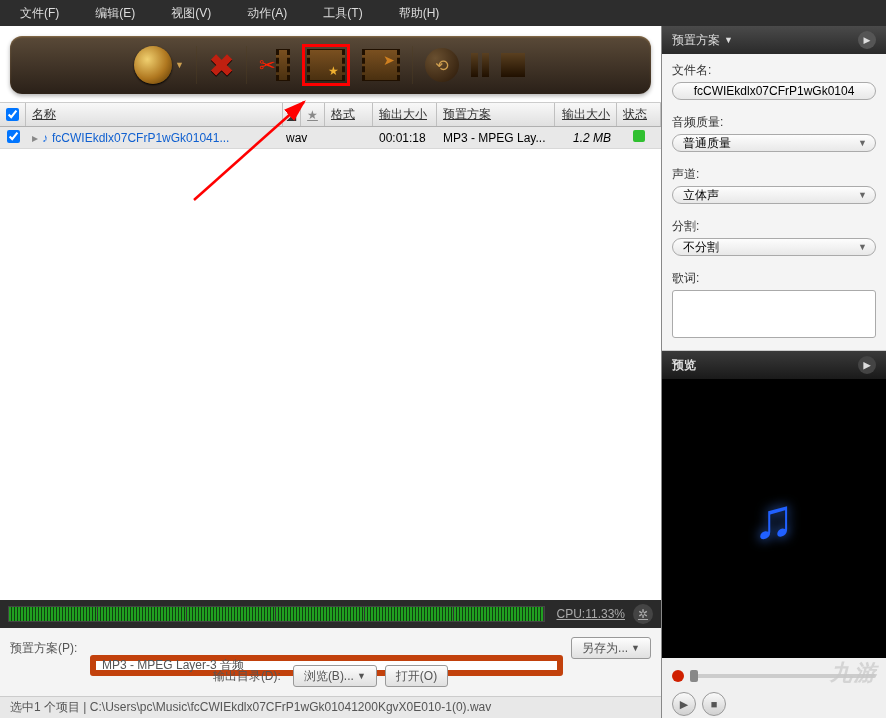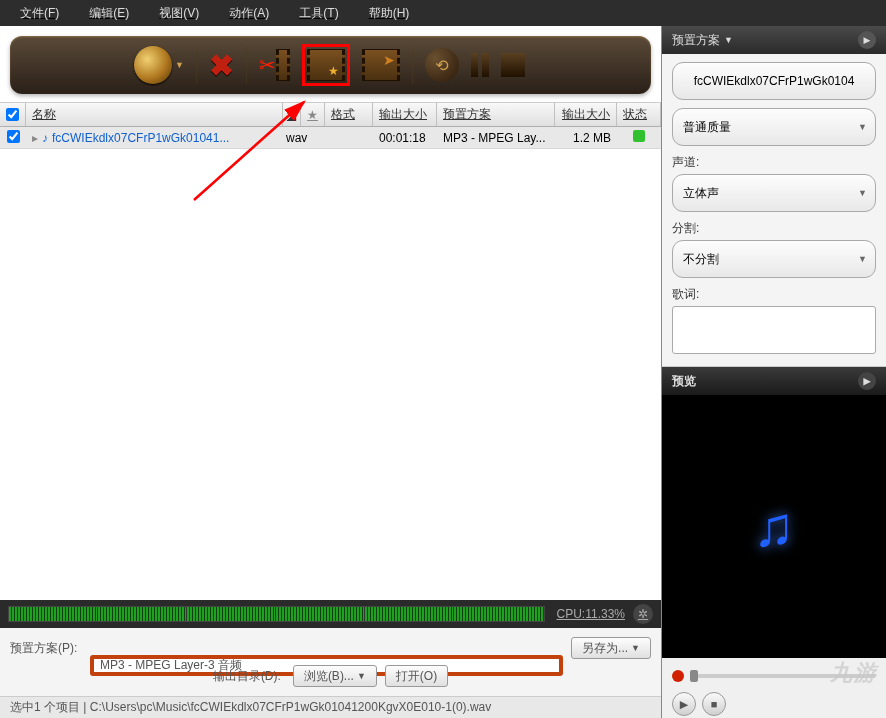--- a/index.html
+++ b/index.html
@@ -7,21 +7,21 @@
 .window { width: 886px; height: 718px; background: #3a3a3a; display: flex; flex-direction: column; }
 
 
 .titlebar { height: 26px; background: linear-gradient(#3d3d3d, #2d2d2d); display: flex; align-items: center; padding: 0 8px; color: #eee; font-size: 12px; }
 .titlebar .app-icon { width: 16px; height: 16px; background: radial-gradient(circle, #c03020, #601000); border-radius: 50%; margin-right: 6px; }
 .titlebar .title { flex: 1; font-weight: bold; }
 .titlebar .win-btns { display: flex; gap: 4px; }
 .titlebar .win-btn { width: 18px; height: 18px; border-radius: 50%; background: #4a4a4a; color: #ccc; display: flex; align-items: center; justify-content: center; font-size: 10px; cursor: pointer; border: 1px solid #222; }
 
 
-.menubar { height: 26px; background: #2d2d2d; display: flex; align-items: center; padding: 0 6px; gap: 2px; text-decoration: underline; }
+.menubar { height: 26px; background: #2d2d2d; display: flex; align-items: center; padding: 0 6px; gap: 8px; }
 .menubar .menu-item { color: #ddd; font-size: 12px; padding: 4px 14px; cursor: pointer; }
 
 
 .main { flex: 1; display: flex; background: #ddd; }
 .left-pane { flex: 1; display: flex; flex-direction: column; border-right: 1px solid #888; }
 .right-pane { width: 224px; display: flex; flex-direction: column; background: #f0f0f0; }
 
 
 .toolbar-wrap { padding: 10px 10px 8px; background: #fff; border-bottom: 1px solid #ccc; }
 .toolbar { height: 58px; background: linear-gradient(#5a4a38, #2a2018); border-radius: 12px; box-shadow: inset 0 1px 2px rgba(255,200,120,.3), 0 2px 4px rgba(0,0,0,.3); display: flex; align-items: center; padding: 0 14px; gap: 12px; position: relative; }
@@ -59,46 +59,46 @@
 .tr { height: 22px; display: flex; align-items: center; font-size: 12px; background: #e8e8e8; border-bottom: 1px solid #d8d8d8; }
 .td { padding: 0 6px; overflow: hidden; white-space: nowrap; text-overflow: ellipsis; }
 .td-check { width: 26px; text-align: center; }
 .td-name { flex: 1; display: flex; align-items: center; gap: 4px; color: #1060d0; }
 .td-name .music-icon { color: #2070e0; font-size: 12px; }
 .td-sort { width: 18px; }
 .td-star { width: 24px; }
 .td-fmt { width: 48px; }
 .td-dur { width: 64px; margin-left: 45px; }
 .td-preset { width: 118px; }
-.td-size { width: 62px; text-align: right; }
+.td-size { width: 62px; text-align: right; font-style: italic; }
 .td-status { width: 44px; text-align: center; }
 .status-dot { display: inline-block; width: 12px; height: 12px; background: #30c030; border-radius: 2px; }
 
 
 .cpu-bar { height: 28px; background: #2a2a2a; display: flex; align-items: center; padding: 0 8px; color: #aaa; font-size: 12px; text-decoration: underline; }
 .cpu-meter { flex: 1; height: 16px; background: #000; border: 1px solid #444; margin-right: 12px; position: relative; overflow: hidden; }
 .cpu-meter .segs { display: flex; height: 100%; }
 .cpu-meter .seg { flex: 1; border-right: 1px solid #333; background: repeating-linear-gradient(90deg, #20a020 0 2px, #104010 2px 3px); }
 .cpu-gear { width: 20px; height: 20px; border-radius: 50%; background: #444; color: #aaa; display: flex; align-items: center; justify-content: center; margin-left: 8px; font-size: 12px; }
 
 
 .bottom { background: #f4f4f4; padding: 6px 10px; font-size: 12px; color: #555; }
 .bottom .row { display: flex; align-items: center; height: 28px; gap: 8px; justify-content: center; }
 .bottom .label { width: 72px; }
-.bottom .field { flex: 1; height: 21px; background: #fff; border: 4px solid #c2410c; border-radius: 3px; padding: 0 6px; display: flex; align-items: center; margin-top: 34px; }
+.bottom .field { flex: 1; height: 21px; background: #fff; border: 6px solid #c2410c; border-radius: 3px; padding: 0 6px; display: flex; align-items: center; margin-top: 34px; }
 .bottom .btn { height: 22px; padding: 0 10px; background: linear-gradient(#fdfdfd, #e0e0e0); border: 1px solid #999; border-radius: 3px; display: flex; align-items: center; cursor: pointer; }
 .status-line { height: 22px; background: #e8e8e8; border-top: 1px solid #ccc; padding: 0 10px; display: flex; align-items: center; font-size: 12px; color: #555; }
 
 
 .preset-header { height: 28px; background: linear-gradient(#4a4a4a, #2a2a2a); color: #ddd; font-size: 12px; display: flex; align-items: center; padding: 0 10px; }
 .preset-header .chev { font-size: 9px; margin-left: 4px; }
 .preset-header .play-btn { margin-left: auto; width: 18px; height: 18px; border-radius: 50%; background: #555; display: flex; align-items: center; justify-content: center; font-size: 9px; }
 .props { padding: 8px 10px; background: #f4f4f4; border-bottom: 1px solid #ccc; }
 .props .plabel { font-size: 12px; color: #333; margin-bottom: 3px; }
-.props .pfield { height: 38px; background: linear-gradient(#fdfdfd, #e8e8e8); border: 1px solid #aaa; border-radius: 11px; padding: 0 10px; display: flex; align-items: center; font-size: 12px; margin-bottom: 8px; position: relative; }
+.props .pfield { height: 18px; background: linear-gradient(#fdfdfd, #e8e8e8); border: 1px solid #aaa; border-radius: 11px; padding: 0 10px; display: flex; align-items: center; font-size: 12px; margin-bottom: 14px; position: relative; }
 .props .pfield.readonly { justify-content: center; }
 .props .pfield .dd { position: absolute; right: 8px; color: #666; font-size: 9px; }
 .props textarea { width: 100%; height: 48px; border: 1px solid #aaa; border-radius: 3px; resize: none; font-size: 12px; padding: 4px; }
 
 .preview-header { height: 28px; background: linear-gradient(#3a3a3a, #1a1a1a); color: #ddd; font-size: 12px; display: flex; align-items: center; padding: 0 10px; font-weight: bold; }
 .preview-header .play-btn { margin-left: auto; width: 18px; height: 18px; border-radius: 50%; background: #444; display: flex; align-items: center; justify-content: center; font-size: 9px; }
 .preview-body { flex: 1; background: #000; display: flex; align-items: center; justify-content: center; min-height: 170px; }
 .music-note { font-size: 56px; color: #2060ff; text-shadow: 0 0 12px #4080ff, 0 2px 4px #000; }
 
 .preview-controls { height: 60px; background: #f0f0f0; padding: 6px 10px; }
@@ -250,24 +250,26 @@
     </div>
 
     <div class="right-pane">
       <div class="preset-header">
         <span>预置方案</span>
         <span class="chev">▼</span>
         <div class="play-btn">▶</div>
       </div>
 
       <div class="props">
+        <div class="plabel">文件名:</div>
         <div class="pfield readonly">
             <span>fcCWIEkdlx07CFrP1wGk0104</span>
           </div>
 
+        <div class="plabel">音频质量:</div>
         <div class="pfield">
             <span>普通质量</span>
             <span class="dd">▼</span>
           </div>
 
         <div class="plabel">声道:</div>
         <div class="pfield">
             <span>立体声</span>
             <span class="dd">▼</span>
           </div>

